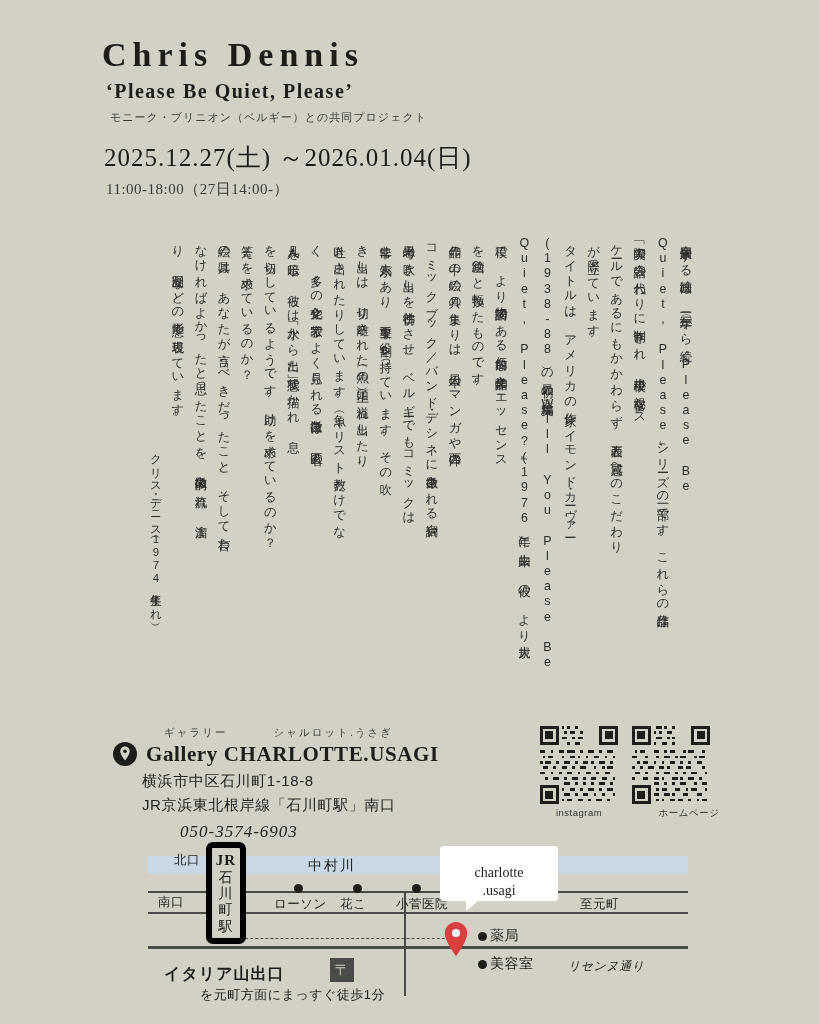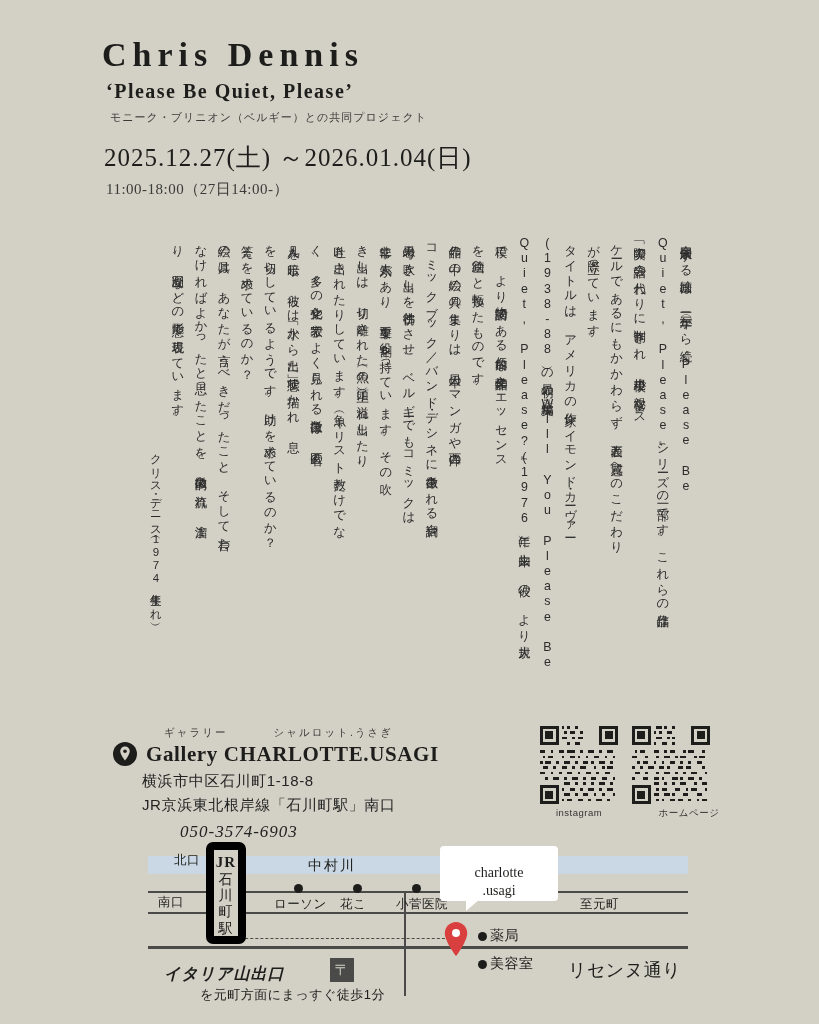--- a/index.html
+++ b/index.html
@@ -267,21 +267,21 @@
     left: 308px; top: 86px;
     width: 0; height: 0;
     border-left: 8px solid #4a4a48;
     border-top: 5px solid transparent;
     border-bottom: 5px solid transparent;
   }
   .sta-box {
     position: absolute;
     left: 58px; top: -4px;
     width: 40px; height: 102px;
-    border: 8px solid #000000;
+    border: 6px solid #000000;
     border-radius: 7px;
     background: #d3d1c6;
     text-align: center;
     font-size: 14px;
     line-height: 1.15;
     letter-spacing: 1px;
     padding-top: 4px;
     box-sizing: border-box;
     color: #1d1d1b;
   }
@@ -327,21 +327,20 @@
     width: 24px; height: 34px;
   }
   .bottom-line {
     position: absolute;
     left: 16px;
     top: 118px;
     font-size: 16px;
     font-weight: bold;
     letter-spacing: 1px;
     color: #1d1d1b;
-    font-style: italic;
   }
   .bottom-sub {
     position: absolute;
     left: 4px;
     top: 140px;
     font-size: 13px;
     letter-spacing: 0.5px;
     color: #1d1d1b;
     margin-left: 48px;
   }
@@ -678,20 +677,20 @@
       <svg viewBox="0 0 24 34" width="24" height="34">
         <path d="M12 0C5.8 0 0.8 5 0.8 11.2 0.8 19.6 12 34 12 34S23.2 19.6 23.2 11.2C23.2 5 18.2 0 12 0z" fill="#d93f3f"></path>
         <circle cx="12" cy="11" r="4" fill="#ffffff"></circle>
       </svg>
     </span>
 
     <div class="dot" style="left:330px; top:86px;"></div>
     <div class="label" style="left:342px; top:81px; font-size:14px;">薬局</div>
     <div class="dot" style="left:330px; top:114px;"></div>
     <div class="label" style="left:342px; top:109px; font-size:14px;">美容室</div>
-    <div class="label" style="left:420px; top:112px; font-size:18px;">リセンヌ通り</div>
+    <div class="label" style="left:420px; top:112px; font-size:12px;font-style:italic;">リセンヌ通り</div>
 
     <div class="post-icon">〒</div>
     <div class="bottom-line">イタリア山出口</div>
     <div class="bottom-sub">を元町方面にまっすぐ徒歩1分</div>
   </div>
 
 </div>
 
 </body></html>

